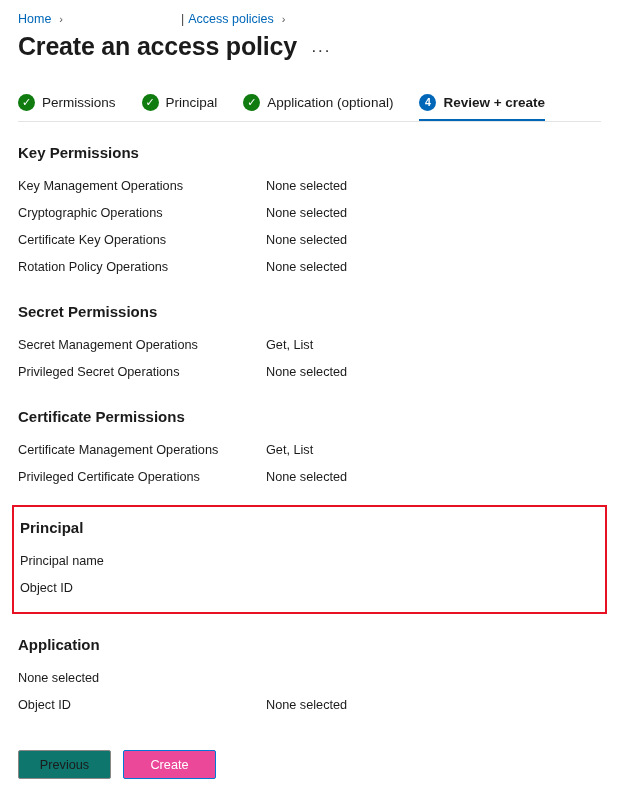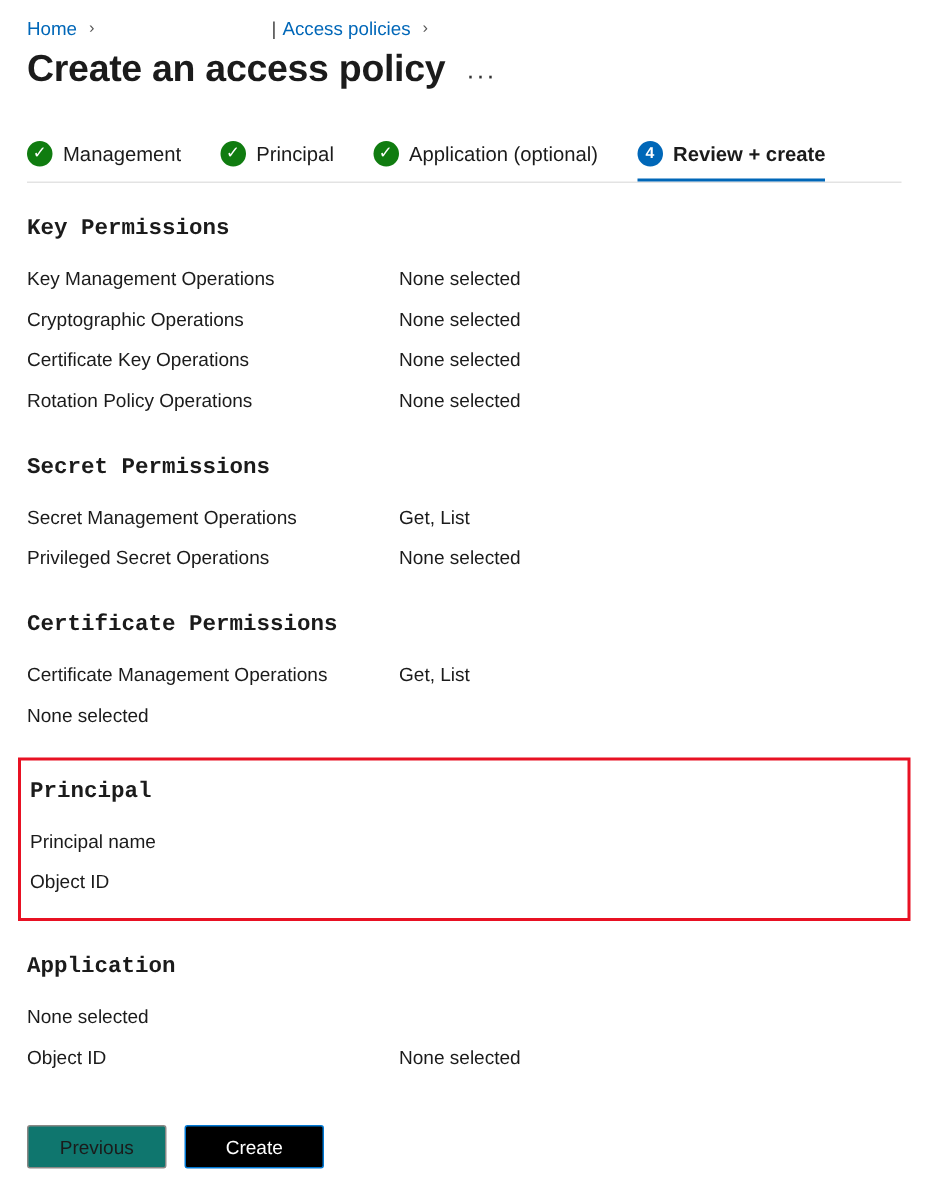--- a/index.html
+++ b/index.html
@@ -111,21 +111,20 @@
 
   
   .content { padding: 0 18px; }
 
   .section-head {
     font-size: 15px;
     font-weight: 700;
     color: #1b1b1b;
     margin-top: 22px;
     margin-bottom: 12px;
-    font-family: Liberation Mono, monospace;
   }
   .kv-row {
     display: flex;
     font-size: 12.7px;
     line-height: 27px;
     color: #1b1b1b;
   }
   .kv-label {
     width: 248px;
     flex: 0 0 248px;
@@ -174,21 +173,21 @@
     padding: 0 14px;
     cursor: pointer;
     border-radius: 2px;
   }
   .btn-secondary {
     background: #0f766e;
     border: 1px solid #8a8886;
     color: #1b1b1b;
   }
   .btn-primary {
-    background: #000000;
+    background: #ec4899;
     border: 1px solid #0078d4;
     color: #ffffff;
     margin-left: 12px;
   }
 </style>
 </head>
 <body>
 
 <div class="page">
 
@@ -201,21 +200,21 @@
   </div>
 
   <div class="title-row">
     <div class="page-title">Create an access policy</div>
     <div class="ellipsis-btn">···</div>
   </div>
 
   <div class="tabs">
     <div class="tab">
       <span class="ico check">✓</span>
-      <span>Management</span>
+      <span>Permissions</span>
     </div>
     <div class="tab">
       <span class="ico check">✓</span>
       <span>Principal</span>
     </div>
     <div class="tab">
       <span class="ico check">✓</span>
       <span>Application (optional)</span>
     </div>
     <div class="tab active">
@@ -259,20 +258,21 @@
       </div>
     </div>
 
     <div class="section-head">Certificate Permissions</div>
     <div>
       <div class="kv-row">
         <div class="kv-label">Certificate Management Operations</div>
         <div class="kv-value">Get, List</div>
       </div>
       <div class="kv-row">
+        <div class="kv-label">Privileged Certificate Operations</div>
         <div class="kv-value">None selected</div>
       </div>
     </div>
 
     <div class="highlight-box">
       <div class="section-head">Principal</div>
       <div class="kv-row">
         <div class="kv-label">Principal name</div>
         <div class="kv-value"></div>
       </div>

